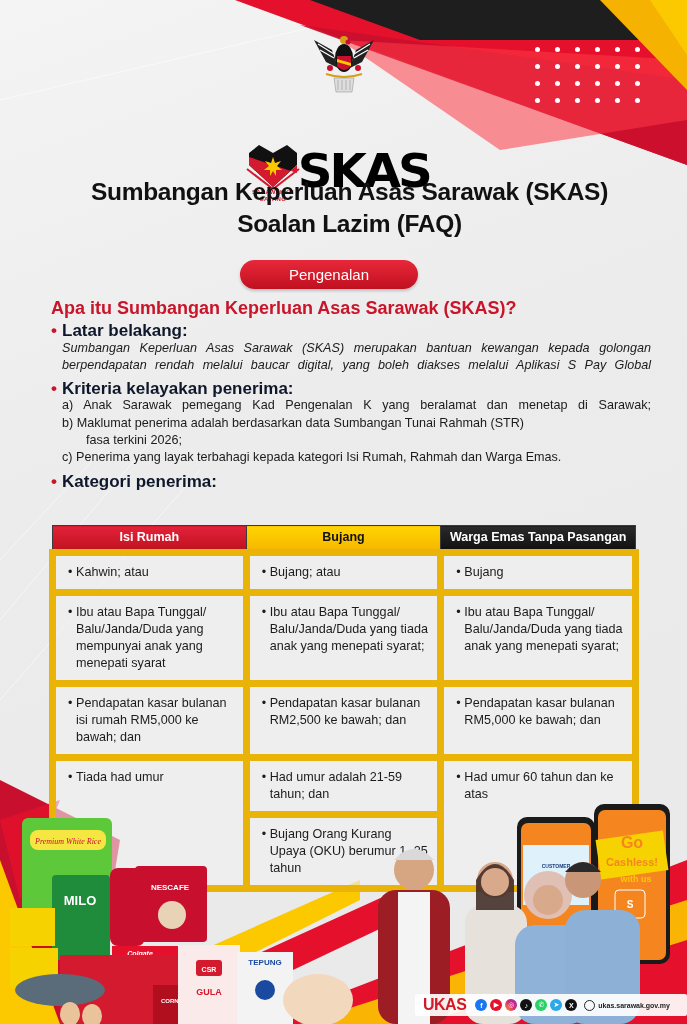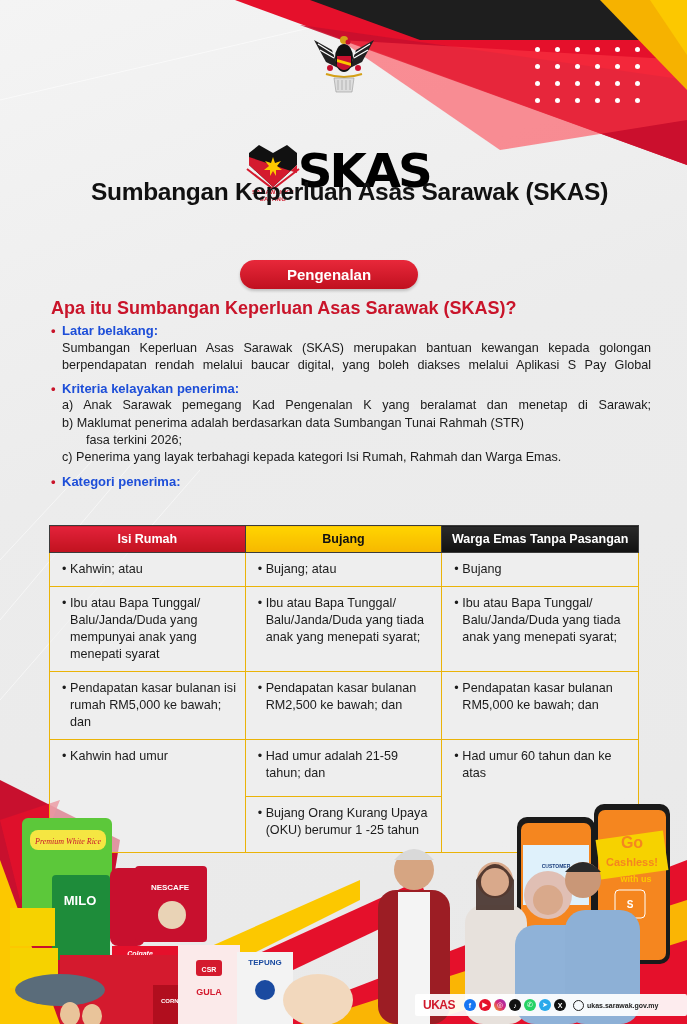--- a/index.html
+++ b/index.html
@@ -17,47 +17,47 @@
 
   
   .crest { position: absolute; left: 312px; top: 28px; width: 64px; height: 68px; }
   .logo-row { position: absolute; left: 245px; top: 106px; height: 60px; display: flex; align-items: flex-start; gap: 0; margin-top: 37px; }
   .heart-logo { width: 56px; height: 60px; position: relative; }
   .heart-logo .cap { position: absolute; left: 0; right: 0; top: 46px; font-size: 6px; font-weight: bold; color: #d0192b; text-align: center; line-height: 7px; letter-spacing: 0.3px; }
   .skas-word { font-family: "DejaVu Sans", sans-serif; font-weight: 900; font-size: 46px; letter-spacing: -3px; color: #000; line-height: 52px; margin-top: 2px; transform: scaleX(1.05); }
 
   
   .title { position: absolute; left: 12px; right: 0; top: 176px; text-align: center; font-weight: bold; font-size: 24.5px; line-height: 32px; color: #111; letter-spacing: -0.3px; }
-  .pill { position: absolute; left: 240px; top: 260px; width: 178px; height: 29px; border-radius: 15px; background: linear-gradient(180deg, #e8283a 0%, #c0101f 100%); color: #fff; font-weight: bold; font-size: 15px; line-height: 29px; text-align: center; box-shadow: 0 2px 3px rgba(0,0,0,0.2); }
+  .pill { position: absolute; left: 240px; top: 260px; width: 178px; height: 29px; border-radius: 15px; background: linear-gradient(180deg, #e8283a 0%, #c0101f 100%); color: #fff; font-weight: normal; font-size: 15px; line-height: 29px; text-align: center; box-shadow: 0 2px 3px rgba(0,0,0,0.2); }
 
   
   .intro { position: absolute; left: 51px; top: 300px; width: 600px; font-size: 12.6px; line-height: 17.3px; color: #1b1b1b; }
   .q { color: #c9142a; font-weight: bold; font-size: 18px; margin-bottom: 5px; }
-  .bullet-head { color: #1d4ed8; font-weight: bold; font-size: 13px; position: relative; padding-left: 11px; margin-left: 0; }
+  .bullet-head { color: #0f172a; font-weight: bold; font-size: 17px; position: relative; padding-left: 11px; margin-left: 0; }
   .bullet-head::before { content: "•"; position: absolute; left: 0; top: 0; color: #c9142a; }
-  .para { padding-left: 11px; }
+  .para { padding-left: 11px; font-style: italic; }
   .sec { margin-bottom: 6px; }
   .crit-line { padding-left: 11px; }
   .crit-cont { padding-left: 35px; }
   .justify { text-align: justify; text-align-last: justify; }
 
   
   .tbl { position: absolute; left: 49px; top: 525px; width: 590px; border-collapse: collapse; font-size: 12.6px; line-height: 17px; color: #1b1b1b; }
   .tbl th { height: 27px; font-size: 12.5px; font-weight: bold; text-align: center; padding: 0 4px; border: 1px solid #3b3b3b; }
   .th-red { background: linear-gradient(180deg, #e3223a 0%, #c1121f 100%); color: #fff; width: 196px; }
   .th-yel { background: linear-gradient(180deg, #ffd400 0%, #f6b800 100%); color: #111; width: 197px; }
   .th-blk { background: linear-gradient(180deg, #2a2a2a 0%, #111 100%); color: #fff; width: 197px; }
-  .tbl td { border: 1px solid #eab308; vertical-align: top; padding: 8px 6px 8px 12px; background: rgba(240,240,240,0.6); }
+  .tbl td { border: 7px solid #eab308; vertical-align: top; padding: 8px 6px 8px 12px; background: rgba(240,240,240,0.6); }
   .tbl td .cell { position: relative; padding-left: 8px; }
   .tbl td .cell::before { content: "•"; position: absolute; left: 0; top: 0; }
 
   
   .bottom-art { position: absolute; left: 0; top: 800px; width: 687px; height: 224px; }
   .social-bar { position: absolute; left: 415px; top: 994px; width: 272px; height: 22px; background: rgba(255,255,255,0.92); border-radius: 2px; display: flex; align-items: center; padding-left: 8px; gap: 3px; }
-  .ukas-logo { font-weight: 900; font-size: 12px; color: #d0192b; margin-right: 6px; letter-spacing: -0.5px; }
+  .ukas-logo { font-weight: 900; font-size: 16px; color: #d0192b; margin-right: 6px; letter-spacing: -0.5px; }
   .soc { width: 12px; height: 12px; border-radius: 50%; display: inline-flex; align-items: center; justify-content: center; color: #fff; font-size: 7px; font-weight: bold; }
   .url { font-size: 7px; color: #222; font-weight: bold; margin-left: 4px; display: flex; align-items: center; gap: 3px; }
   .globe { width: 11px; height: 11px; border: 1.3px solid #222; border-radius: 50%; display: inline-block; }
 </style>
 </head>
 <body>
 
 <div class="poster">
 
   <svg class="bg-layer" width="687" height="1024" viewBox="0 0 687 1024">
@@ -140,20 +140,21 @@
       <div class="cap">
         <div>SARAWAKKU</div>
         <div>SAYANG</div>
       </div>
     </div>
     <div class="skas-word">SKAS</div>
   </div>
 
   <div class="title">
     <div>Sumbangan Keperluan Asas Sarawak (SKAS)</div>
+    <div>Soalan Lazim (FAQ)</div>
   </div>
 
   <div class="pill">Pengenalan</div>
 
   <div class="intro">
     <div class="q">Apa itu Sumbangan Keperluan Asas Sarawak (SKAS)?</div>
 
     <div class="sec">
       <div class="bullet-head">Latar belakang:</div>
       <div class="para justify">Sumbangan Keperluan Asas Sarawak (SKAS) merupakan bantuan kewangan kepada golongan</div>
@@ -208,21 +209,21 @@
           </td>
         <td>
             <div class="cell">Pendapatan kasar bulanan RM2,500 ke bawah; dan</div>
           </td>
         <td>
             <div class="cell">Pendapatan kasar bulanan RM5,000 ke bawah; dan</div>
           </td>
       </tr>
       <tr>
         <td rowspan="2" style="height:113px">
-            <div class="cell">Kahwin had umur</div>
+            <div class="cell">Tiada had umur</div>
           </td>
         <td>
             <div class="cell">Had umur adalah 21-59 tahun; dan</div>
           </td>
         <td rowspan="2">
             <div class="cell">Had umur 60 tahun dan ke atas</div>
           </td>
       </tr>
       <tr>
         <td>

